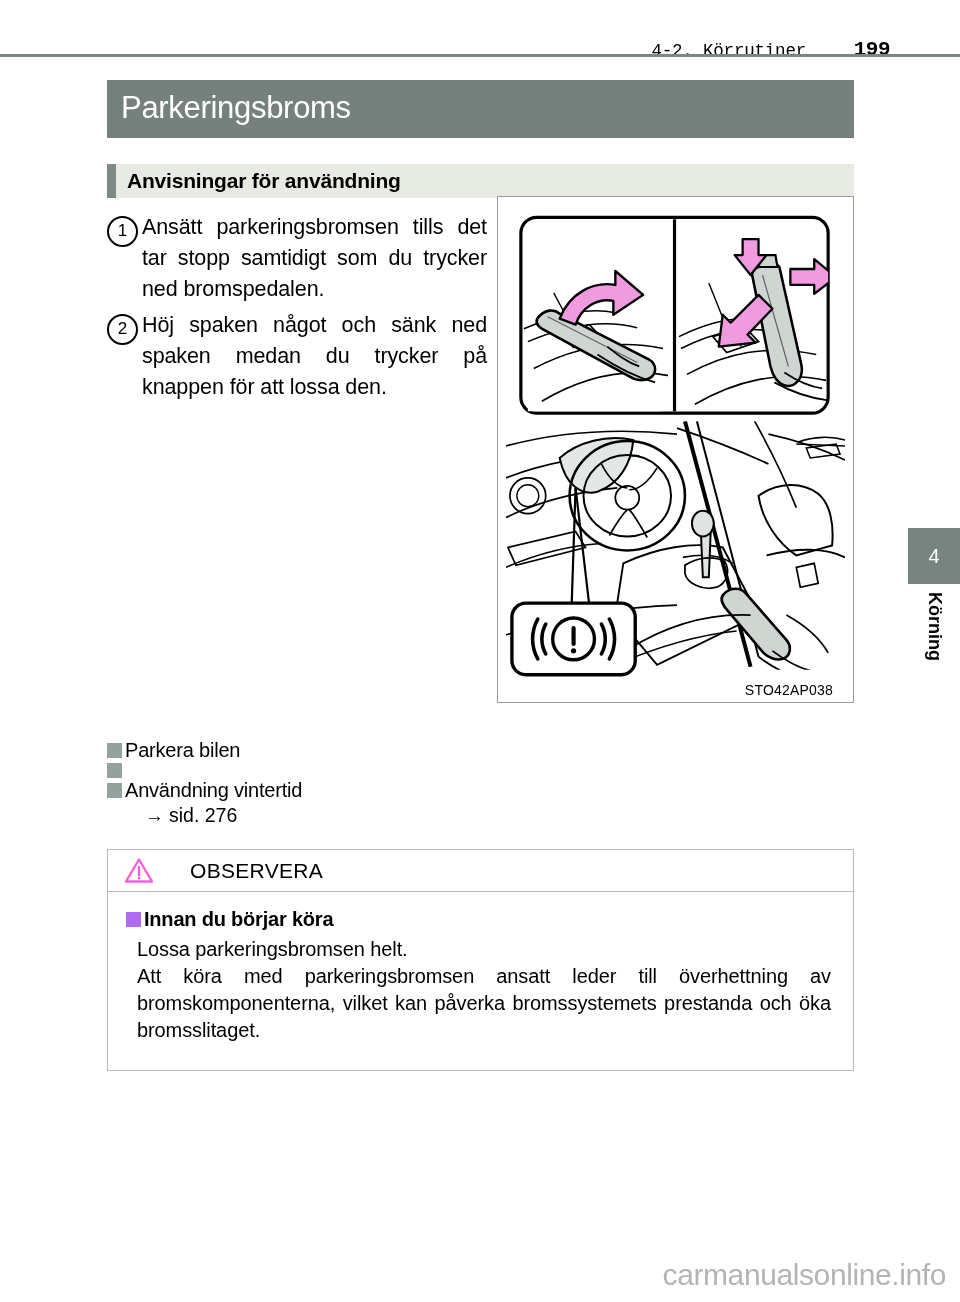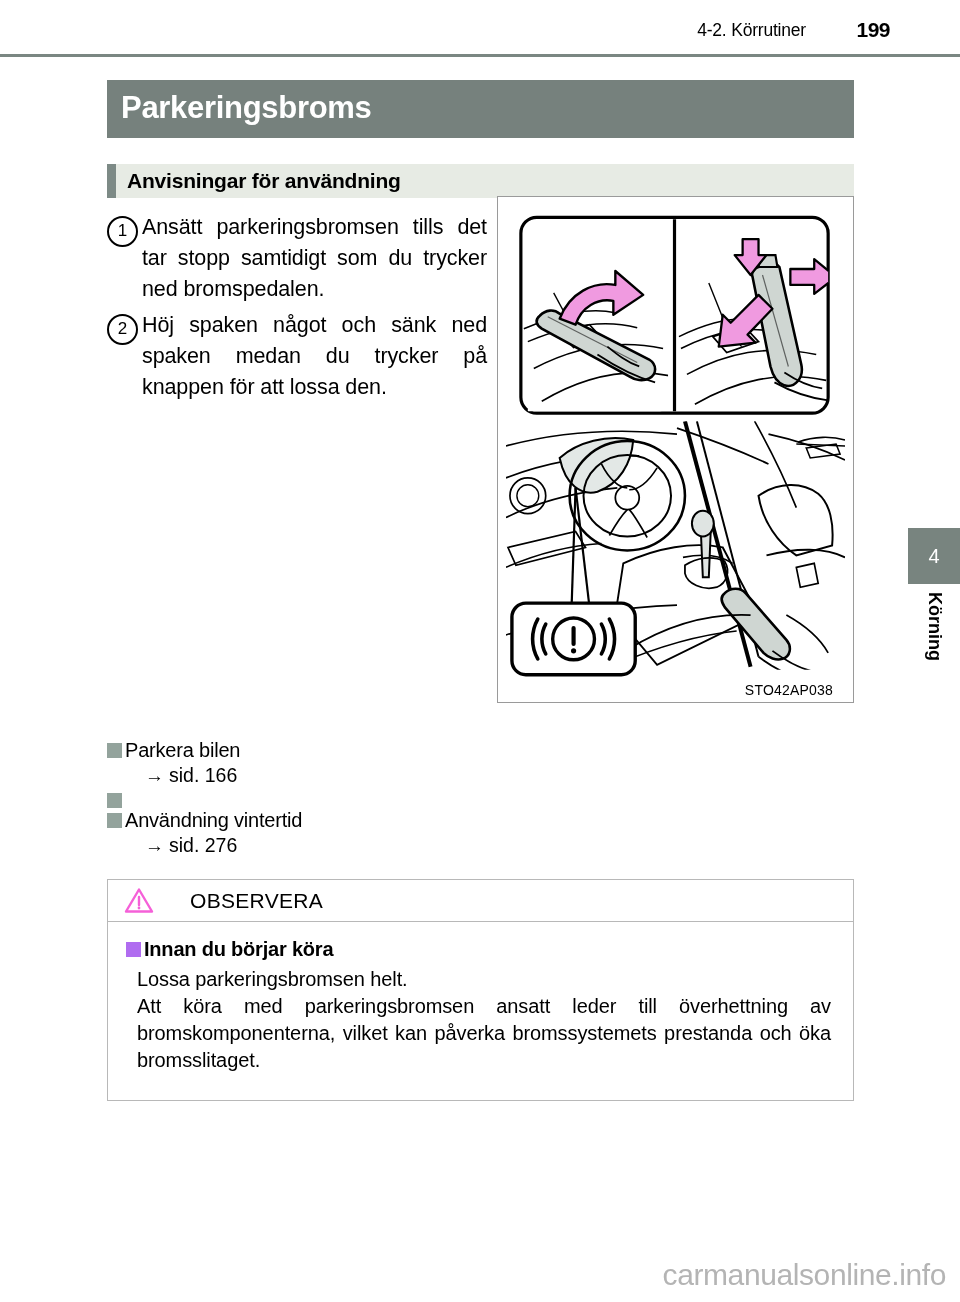--- a/index.html
+++ b/index.html
@@ -8,22 +8,22 @@
     background:#ffffff;
     font-family:"Liberation Sans", sans-serif;
     color:#000;
     position:relative;
     overflow:hidden;
   }
   .page{position:relative;width:960px;height:1302px;}
 
   
   .runhead{
-    position:absolute;left:0;top:18px;width:890px;
-    display:flex;justify-content:flex-end;align-items:center;
+    position:absolute;left:0;top:38px;width:890px;
+    display:flex;justify-content:flex-end;align-items:flex-end;font-family:Liberation Mono, monospace;
   }
   .runhead .chapter{font-size:17.5px;letter-spacing:-0.2px;}
   .runhead .pagenum{font-size:21px;font-weight:bold;margin-left:32px;
       min-width:52px;text-align:right;letter-spacing:-0.5px;}
   .headrule{position:absolute;left:0;top:54px;width:960px;height:3px;background:#7a8782;}
 
   
   .thumbtab{
     position:absolute;right:0;top:528px;width:52px;height:56px;
     background:#78847f;color:#fff;font-size:20px;
@@ -35,21 +35,21 @@
     writing-mode:vertical-rl;text-orientation:mixed;
     display:flex;justify-content:flex-start;align-items:center;
     height:110px;
   }
 
   
   .content{position:absolute;left:107px;top:80px;width:747px;}
 
   .sectiontitle{
     background:#76817d;color:#fff;
-    font-size:31px;font-weight:bold;letter-spacing:-0.3px;
+    font-size:31px;font-weight:normal;letter-spacing:-0.3px;
     padding:9px 0 11px 14px;
     height:38px;line-height:38px;
     box-sizing:content-box;
   }
 
   .subhead{
     margin-top:26px;
     background:#e7ebe4;
     height:34px;display:flex;align-items:center;
     border-left:9px solid #7d8a86;
@@ -296,23 +296,20 @@
       </div>
     </div>
 
     <div class="reflist">
 
       <div class="refitem">
         <div class="refhead">
           <div class="sq"></div>
           <div class="t">Parkera bilen</div>
         </div>
-        <div class="refpage">
-          <span class="arw">→</span><span>sid. 166</span>
-        </div>
       </div>
 
       <div class="refitem">
         <div class="refhead">
           <div class="sq"></div>
         </div>
       </div>
 
       <div class="refitem">
         <div class="refhead">

